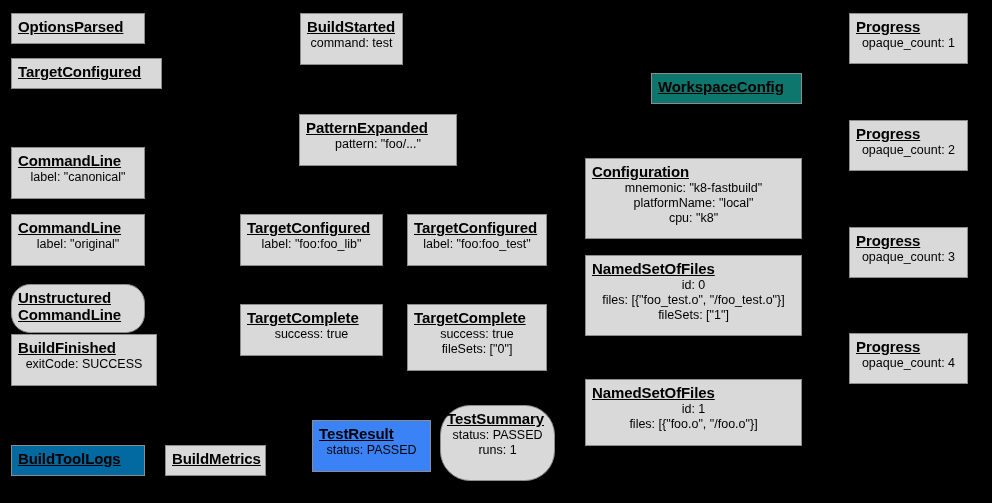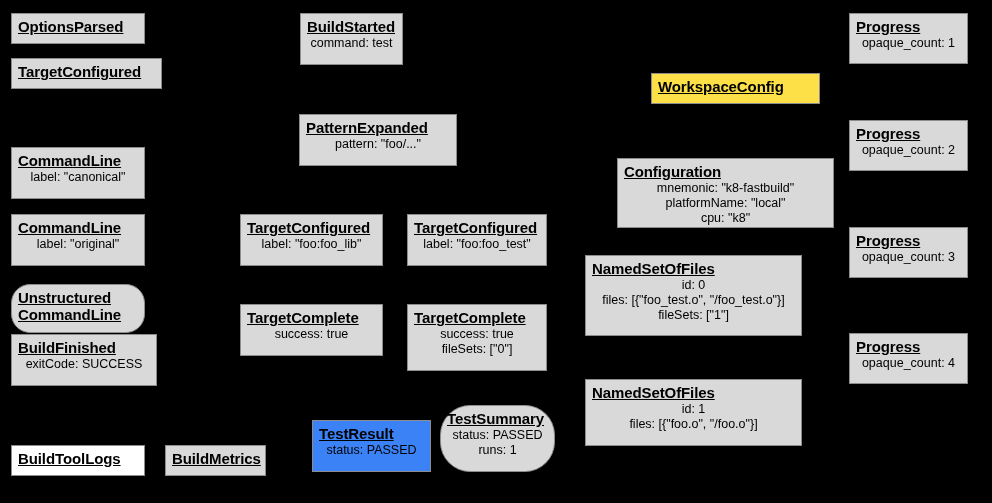--- a/index.html
+++ b/index.html
@@ -73,21 +73,21 @@
     </div>
     <div class="node" style="left: 11px; top: 284px; width: 134px; height: 49px; background: rgb(217, 217, 217); border-color: rgb(140, 140, 140); color: rgb(0, 0, 0); border-radius: 19px;">
       <span class="node-title wrap">Unstructured CommandLine</span>
     </div>
     <div class="node" style="left: 11px; top: 334px; width: 146px; height: 52px; background: rgb(217, 217, 217); border-color: rgb(140, 140, 140); color: #000000;">
       <span class="node-title">BuildFinished</span>
       <span class="node-fields">
         <span class="node-field">exitCode: SUCCESS</span>
       </span>
     </div>
-    <div class="node" style="left: 11px; top: 445px; width: 134px; height: 31px; background: #ffffff; border-color: rgb(140, 140, 140); color: rgb(0, 0, 0);">
+    <div class="node" style="left: 11px; top: 445px; width: 134px; height: 31px; background: #0369a1; border-color: rgb(140, 140, 140); color: rgb(0, 0, 0);">
       <span class="node-title">BuildToolLogs</span>
     </div>
     <div class="node" style="left: 165px; top: 445px; width: 101px; height: 31px; background: rgb(217, 217, 217); border-color: rgb(140, 140, 140); color: rgb(0, 0, 0);">
       <span class="node-title">BuildMetrics</span>
     </div>
     <div class="node" style="left: 300px; top: 13px; width: 103px; height: 52px; background: rgb(217, 217, 217); border-color: rgb(140, 140, 140); color: rgb(0, 0, 0);">
       <span class="node-title">BuildStarted</span>
       <span class="node-fields">
         <span class="node-field">command: test</span>
       </span>
@@ -122,31 +122,31 @@
         <span class="node-field">success: true</span>
         <span class="node-field">fileSets: ["0"]</span>
       </span>
     </div>
     <div class="node" style="left: 312px; top: 420px; width: 119px; height: 52px; background: #3b82f6; border-color: rgb(140, 140, 140); color: rgb(0, 0, 0);">
       <span class="node-title">TestResult</span>
       <span class="node-fields">
         <span class="node-field">status: PASSED</span>
       </span>
     </div>
-    <div class="node" style="left: 440px; top: 405px; width: 115px; height: 67px; background: rgb(217, 217, 217); border-color: rgb(140, 140, 140); color: rgb(0, 0, 0); border-radius: 30px;">
+    <div class="node" style="left: 440px; top: 405px; width: 115px; height: 76px; background: rgb(217, 217, 217); border-color: rgb(140, 140, 140); color: rgb(0, 0, 0); border-radius: 30px;">
       <span class="node-title">TestSummary</span>
       <span class="node-fields">
         <span class="node-field">status: PASSED</span>
         <span class="node-field">runs: 1</span>
       </span>
     </div>
-    <div class="node" style="left: 651px; top: 73px; width: 169px; height: 31px; background: #fde047; border-color: rgb(140, 140, 140); color: rgb(0, 0, 0);">
+    <div class="node" style="left: 651px; top: 73px; width: 151px; height: 31px; background: #0f766e; border-color: rgb(140, 140, 140); color: rgb(0, 0, 0);">
       <span class="node-title">WorkspaceConfig</span>
     </div>
-    <div class="node" style="left: 585px; top: 158px; width: 217px; height: 70px; background: rgb(217, 217, 217); border-color: rgb(140, 140, 140); color: rgb(0, 0, 0); margin-left: 32px;">
+    <div class="node" style="left: 585px; top: 158px; width: 217px; height: 81px; background: rgb(217, 217, 217); border-color: rgb(140, 140, 140); color: rgb(0, 0, 0);">
       <span class="node-title">Configuration</span>
       <span class="node-fields">
         <span class="node-field">mnemonic: "k8-fastbuild"</span>
         <span class="node-field">platformName: "local"</span>
         <span class="node-field">cpu: "k8"</span>
       </span>
     </div>
     <div class="node" style="left: 585px; top: 255px; width: 217px; height: 81px; background: rgb(217, 217, 217); border-color: rgb(140, 140, 140); color: rgb(0, 0, 0);">
       <span class="node-title">NamedSetOfFiles</span>
       <span class="node-fields">

